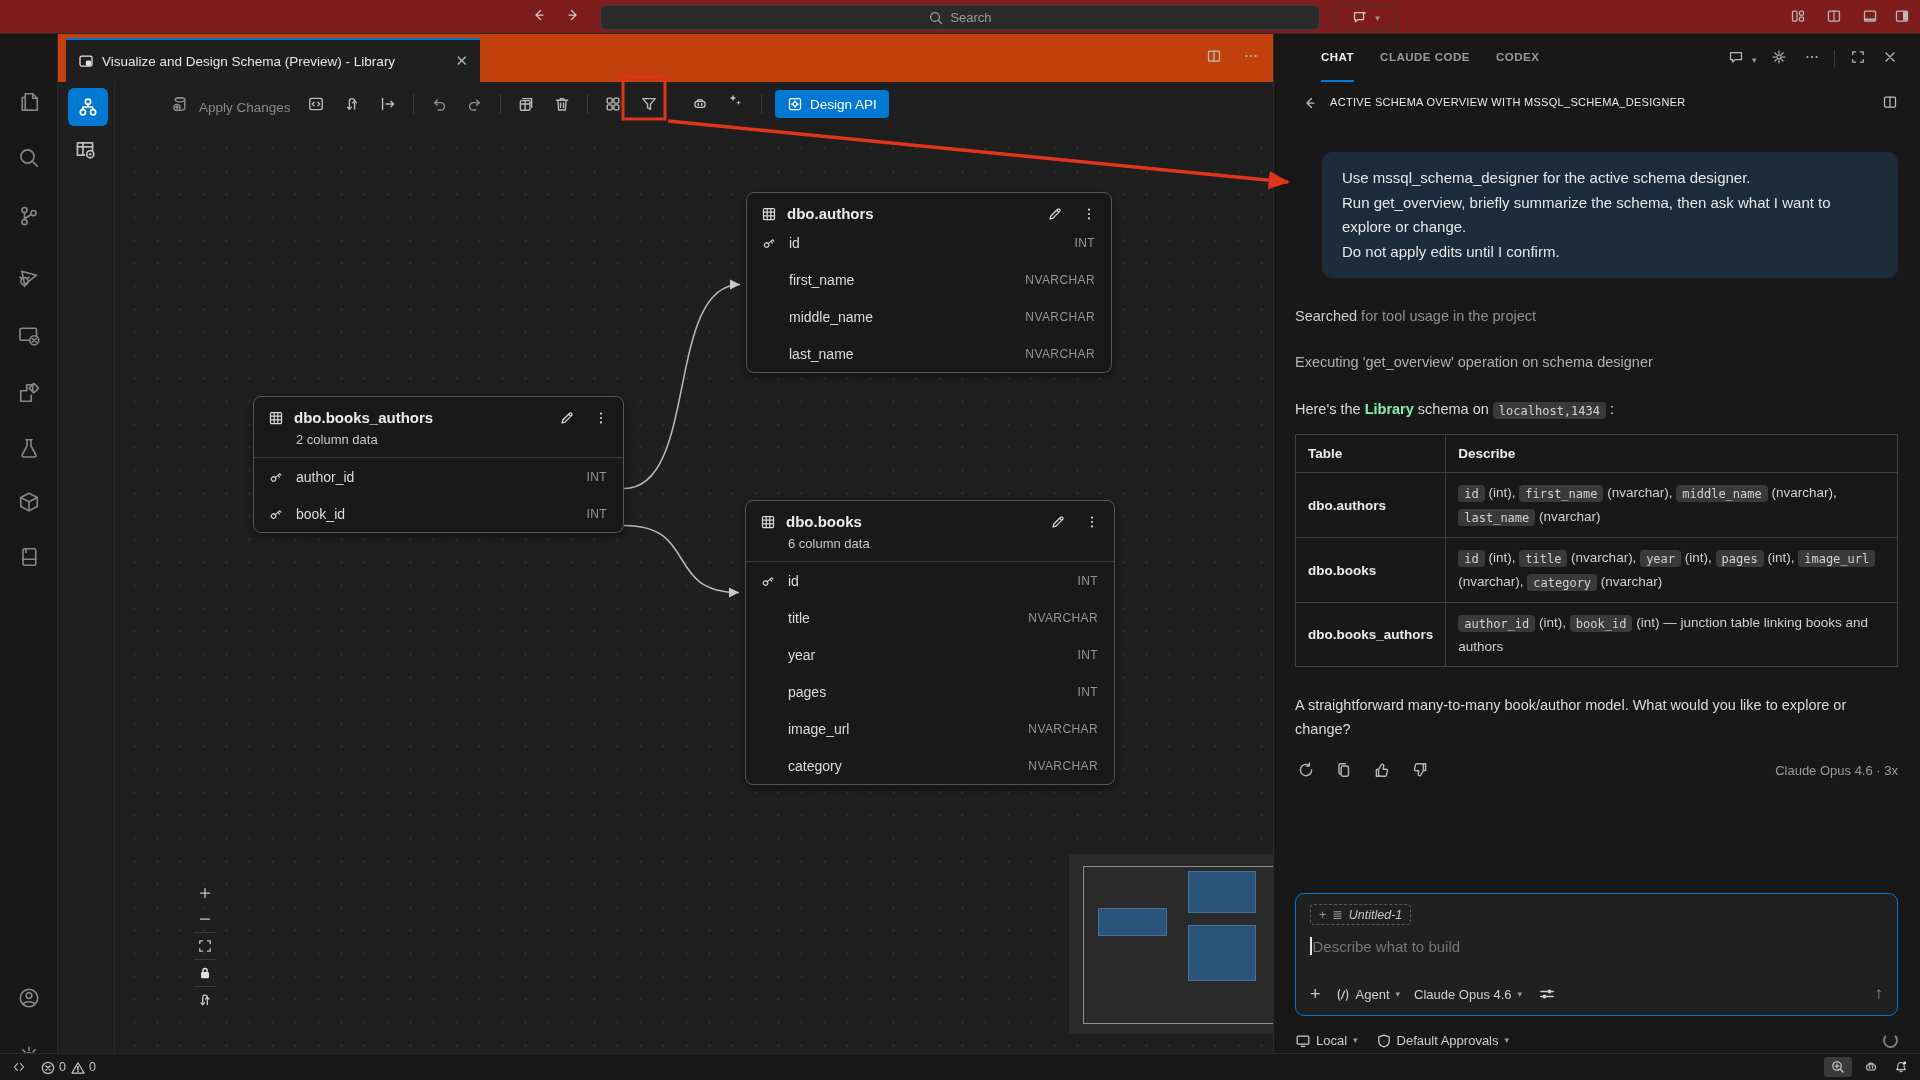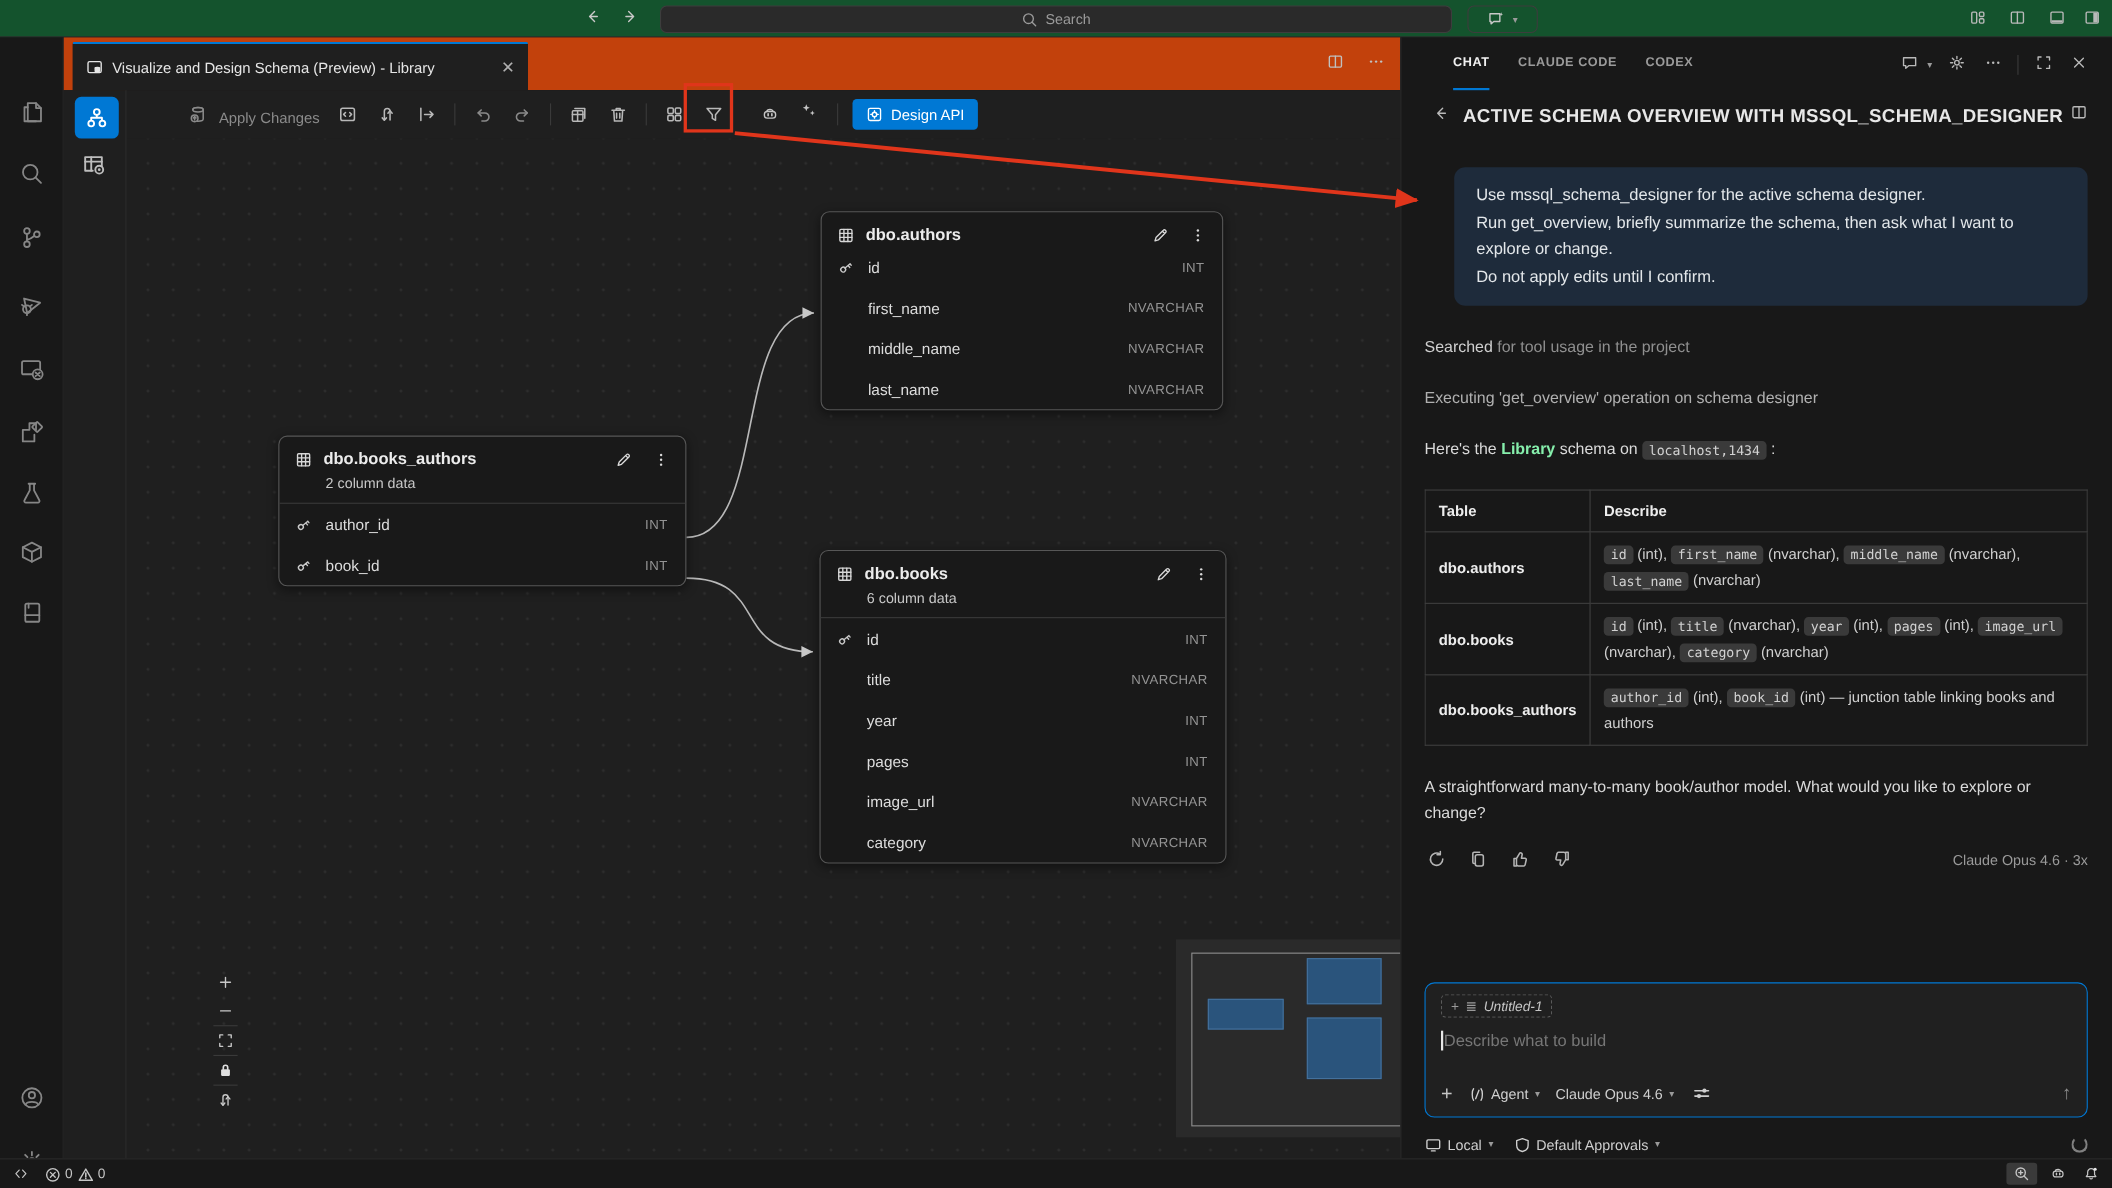--- a/index.html
+++ b/index.html
@@ -1,21 +1,21 @@
 <!DOCTYPE html>
 <html><head>
 <meta charset="utf-8">
 <style>
   * { margin:0; padding:0; box-sizing:border-box; }
   html,body { width:1920px; height:1080px; background:#181818; overflow:hidden;
     font-family:"Liberation Sans", sans-serif; color:#d5d5d5; }
   svg.ic { display:block; width:16px; height:16px; stroke:currentColor; fill:none;
     stroke-width:1.25; stroke-linecap:round; stroke-linejoin:round; }
   
-  #titlebar { position:absolute; top:0; left:0; width:1920px; height:34px; background:#14532d;
+  #titlebar { position:absolute; top:0; left:0; width:1920px; height:34px; background:#7f1d1d;
     border-bottom:1px solid #2b2b2b; }
   .nav-arrow { position:absolute; top:7px; width:20px; height:20px; color:#c9c9c9; }
   #cmd-center { position:absolute; left:600px; top:5px; width:720px; height:25px;
     background:#2a2a2a; border:1px solid #3d3d3d; border-radius:6px; display:flex;
     align-items:center; justify-content:center; gap:7px; color:#9a9a9a; font-size:13px; }
   #chat-pill { position:absolute; left:1334px; top:5px; width:64px; height:25px;
     border:1px solid #3d3d3d; border-radius:6px; display:flex; align-items:center;
     justify-content:center; gap:6px; color:#c9c9c9; }
   .tb-right { position:absolute; top:8px; width:18px; height:18px; color:#b9b9b9; }
   
@@ -79,34 +79,34 @@
   
   #chat { position:absolute; top:34px; left:1273px; width:647px; height:1019px; background:#181818;
     border-left:1px solid #2b2b2b; }
   #chat-tabs { position:absolute; top:0; left:0; right:0; height:48px; display:flex;
     align-items:center; padding-left:47px; gap:26px; }
   .ctab { font-size:11.5px; letter-spacing:.5px; color:#9a9a9a; font-weight:700;
     height:100%; display:flex; align-items:center; border-bottom:2px solid transparent; }
   .ctab.active { color:#f0f0f0; border-bottom-color:#0078d4; }
   .cht-ic { position:absolute; top:15px; width:18px; height:18px; color:#b9b9b9; }
   #chat-sec { position:absolute; top:58px; left:0; right:0; height:30px; }
-  #chat-sec .title { position:absolute; left:56px; top:4px; font-size:17px; font-weight:700;
+  #chat-sec .title { position:absolute; left:56px; top:4px; font-size:11px; font-weight:400;
     color:#e8e8e8; letter-spacing:.3px; }
   #chat-scroll { position:absolute; top:96px; left:21px; right:22px; bottom:170px; overflow:hidden;
     font-size:14.5px; }
   #bubble { margin:22px 0 0 27px; background:#1e2b3b; border-radius:10px; padding:14px 20px;
     font-size:15px; line-height:24.5px; color:#e3e7ea; }
   .step { margin-top:30px; color:#8f8f8f; font-size:14.5px; }
   .step .hl { color:#cfcfcf; }
   .step.exec { color:#b0b0b0; }
   #heres { margin-top:27px; color:#d9d9d9; line-height:24px; }
   #heres b { color:#86efac; }
   .chip { font-family:"DejaVu Sans Mono", monospace; font-size:12px; background:#3a3a3a;
     color:#d2d2d2; border-radius:4px; padding:1.5px 6px; white-space:nowrap; }
-  #schema-table { margin-top:24px; width:100%; border-collapse:collapse; font-size:13.5px;
+  #schema-table { margin-top:12px; width:100%; border-collapse:collapse; font-size:13.5px;
     color:#d0d0d0; }
   #schema-table th, #schema-table td { border:1px solid #3f3f3f; text-align:left;
     padding:8px 12px; vertical-align:middle; line-height:23px; }
   #schema-table th { font-weight:700; color:#ededed; padding:7px 12px; }
   #schema-table td.tname { font-weight:700; color:#ededed; width:128px; }
   #closing { margin-top:26px; color:#dadada; line-height:24px; }
   #actions { margin-top:18px; display:flex; align-items:center; gap:16px; color:#b5b5b5; }
   #actions .model { margin-left:auto; color:#9a9a9a; font-size:13px; }
   
   #chat-input { position:absolute; left:21px; right:22px; top:859px; height:123px;

